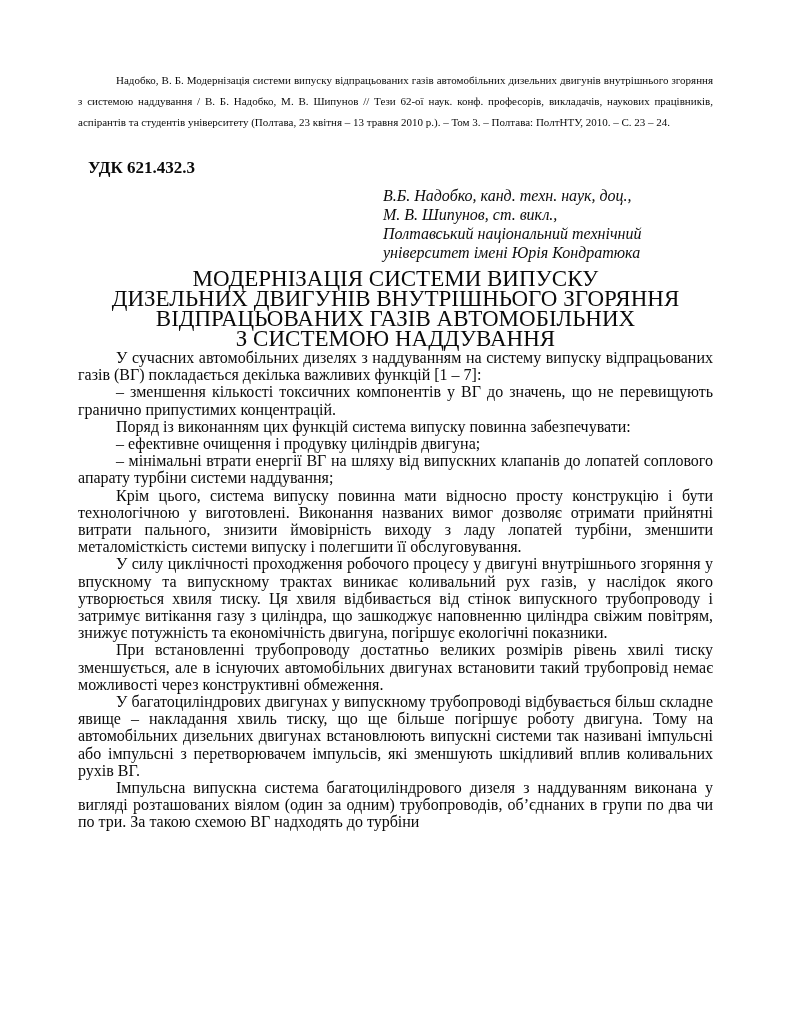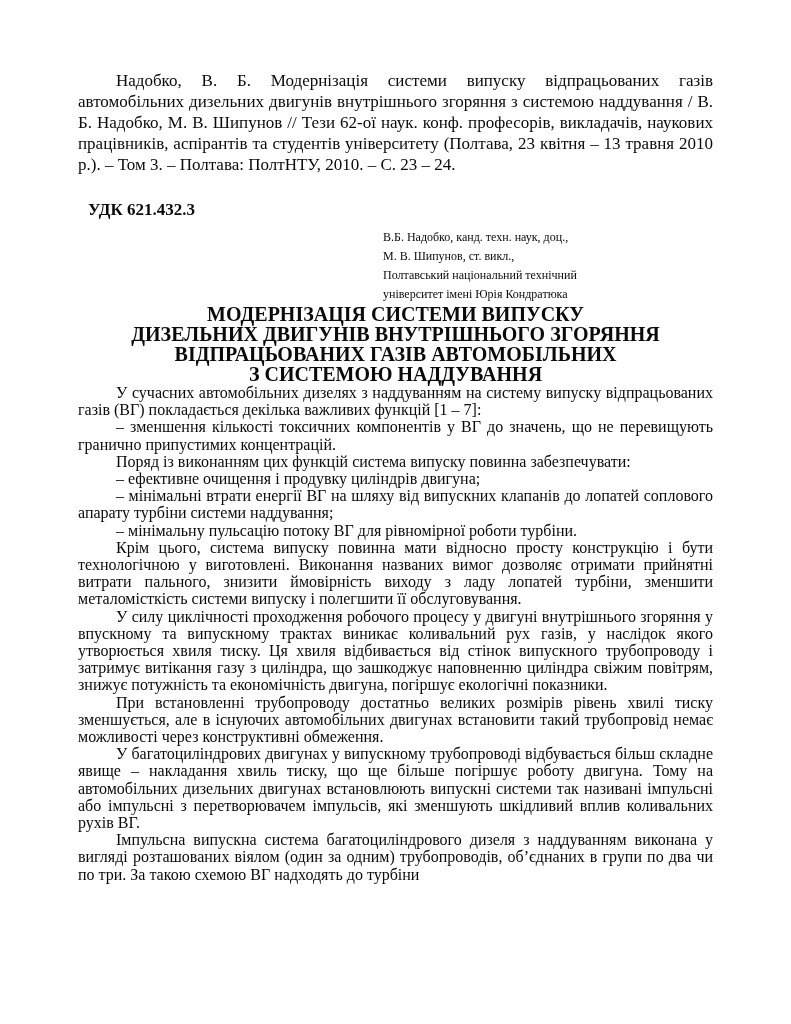--- a/index.html
+++ b/index.html
@@ -13,43 +13,45 @@
     height: 1024px;
     margin: 0 auto;
     background: #ffffff;
     color: #0a0a0a;
     font-family: "Liberation Serif", "DejaVu Serif", serif;
     box-sizing: border-box;
     padding: 70px 78px 0 78px;
     overflow: hidden;
   }
   .citation {
-    font-size: 17px;
+    font-size: 11px;
     line-height: 21px;
     text-align: justify;
     text-indent: 38px;
     margin: 0;
   }
   .udc {
     margin-top: 24px;
     font-weight: bold;
     font-size: 17px;
     line-height: 21px;
     margin-left: 10px;
   }
   .authors {
     margin-top: 8px;
     margin-left: 305px;
-    font-size: 12px;
+    font-style: italic;
+    font-size: 16px;
     line-height: 19px;
   }
   .paper-title {
+    margin-top: 7px;
     text-align: center;
-    font-weight: bold;
-    font-size: 20px;
+    font-weight: normal;
+    font-size: 23px;
     line-height: 20px;
   }
   .body-text {
     font-size: 16px;
     line-height: 17.2px;
     text-align: justify;
   }
   .body-text p {
     margin: 0;
     text-indent: 38px;
@@ -77,21 +79,20 @@
     <div>ВІДПРАЦЬОВАНИХ ГАЗІВ АВТОМОБІЛЬНИХ</div>
     <div>З СИСТЕМОЮ НАДДУВАННЯ</div>
   </div>
 
   <div class="body-text">
     <p>У сучасних автомобільних дизелях з наддуванням на систему випуску відпрацьованих газів (ВГ) покладається декілька важливих функцій [1 – 7]:</p>
     <p>– зменшення кількості токсичних компонентів у ВГ до значень, що не перевищують гранично припустимих концентрацій.</p>
     <p>Поряд із виконанням цих функцій система випуску повинна забезпечувати:</p>
     <p>– ефективне очищення і продувку циліндрів двигуна;</p>
     <p>– мінімальні втрати енергії ВГ на шляху від випускних клапанів до лопатей соплового апарату турбіни системи наддування;</p>
-    <p>– мінімальну пульсацію потоку ВГ для рівномірної роботи турбіни.</p>
     <p>Крім цього, система випуску повинна мати відносно просту конструкцію і бути технологічною у виготовлені. Виконання названих вимог дозволяє отримати прийнятні витрати пального, знизити ймовірність виходу з ладу лопатей турбіни, зменшити металомісткість системи випуску і полегшити її обслуговування.</p>
     <p>У силу циклічності проходження робочого процесу у двигуні внутрішнього згоряння у впускному та випускному трактах виникає коливальний рух газів, у наслідок якого утворюється хвиля тиску. Ця хвиля відбивається від стінок випускного трубопроводу і затримує витікання газу з циліндра, що зашкоджує наповненню циліндра свіжим повітрям, знижує потужність та економічність двигуна, погіршує екологічні показники.</p>
     <p>При встановленні трубопроводу достатньо великих розмірів рівень хвилі тиску зменшується, але в існуючих автомобільних двигунах встановити такий трубопровід немає можливості через конструктивні обмеження.</p>
     <p>У багатоциліндрових двигунах у випускному трубопроводі відбувається більш складне явище – накладання хвиль тиску, що ще більше погіршує роботу двигуна. Тому на автомобільних дизельних двигунах встановлюють випускні системи так називані імпульсні або імпульсні з перетворювачем імпульсів, які зменшують шкідливий вплив коливальних рухів ВГ.</p>
     <p>Імпульсна випускна система багатоциліндрового дизеля з наддуванням виконана у вигляді розташованих віялом (один за одним) трубопроводів, об’єднаних в групи по два чи по три. За такою схемою ВГ надходять до турбіни</p>
   </div>
 
 </div>
 
 </body></html>

